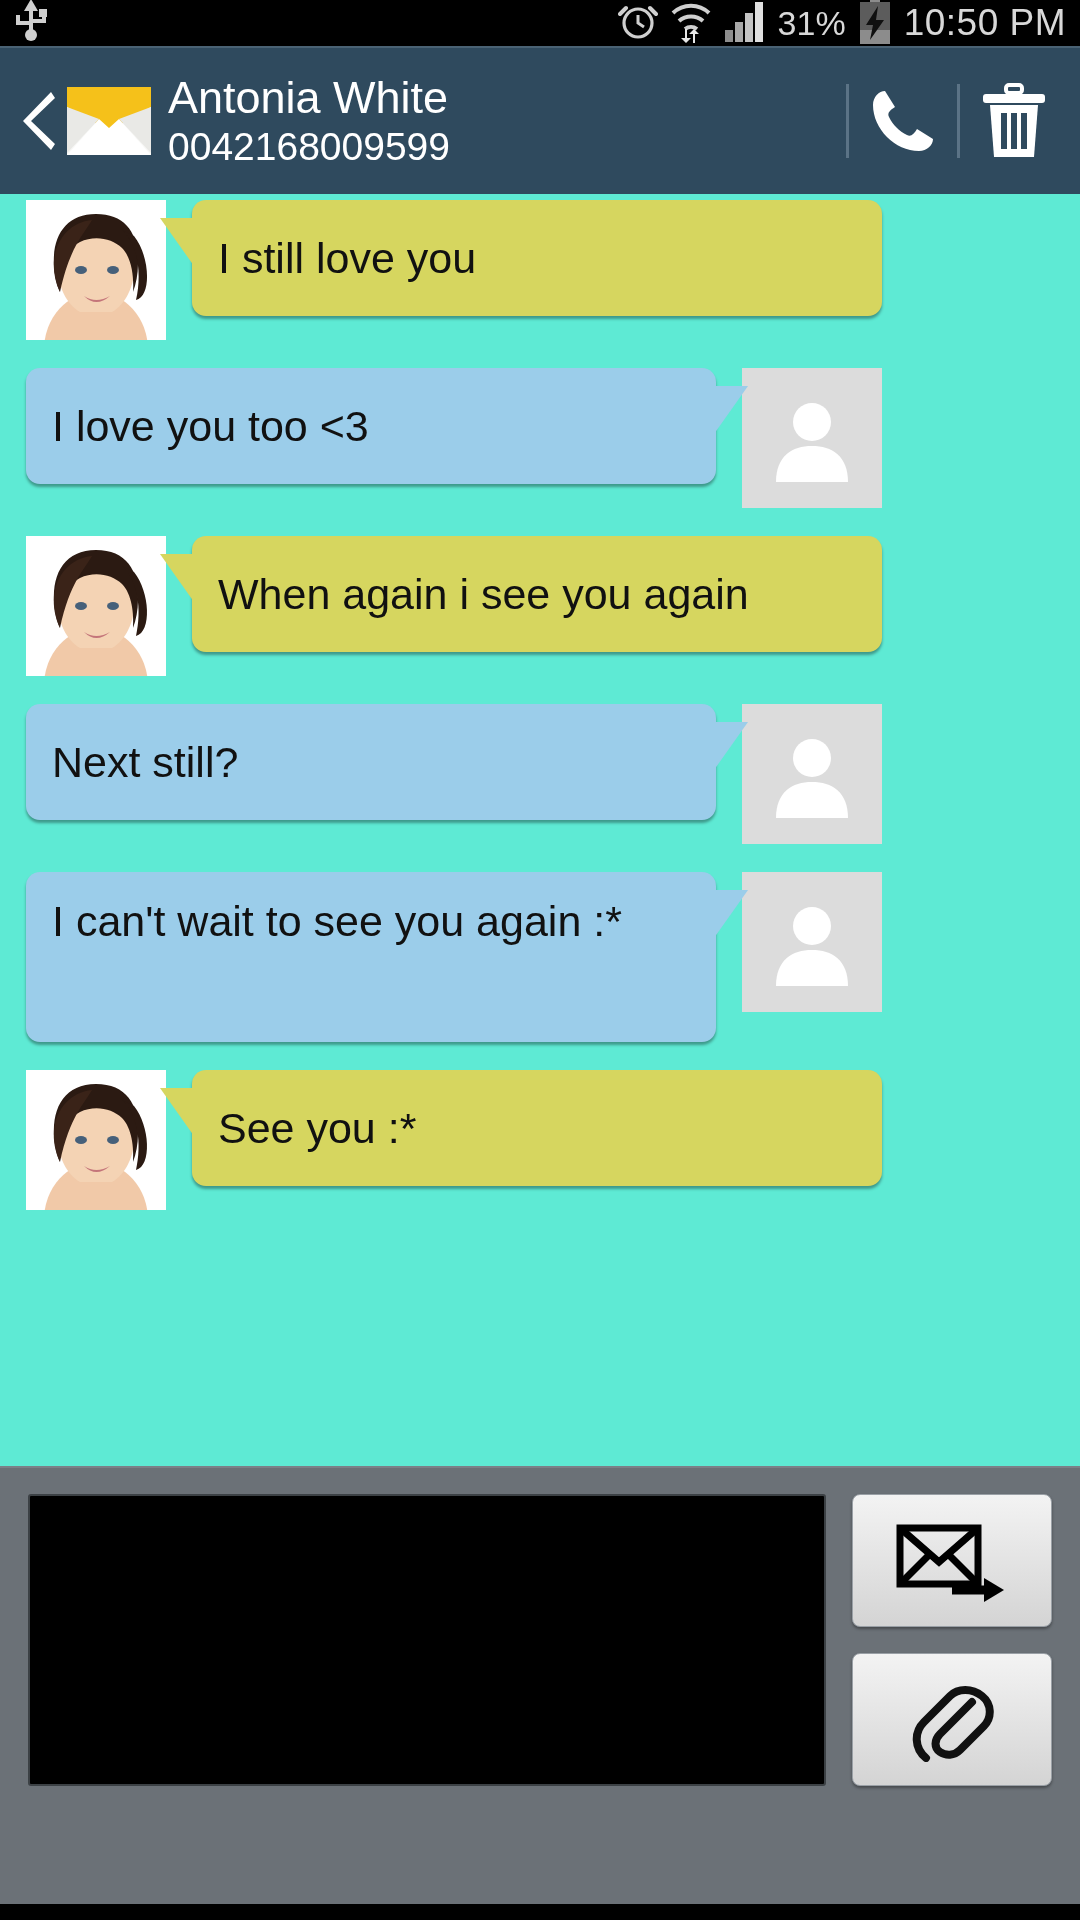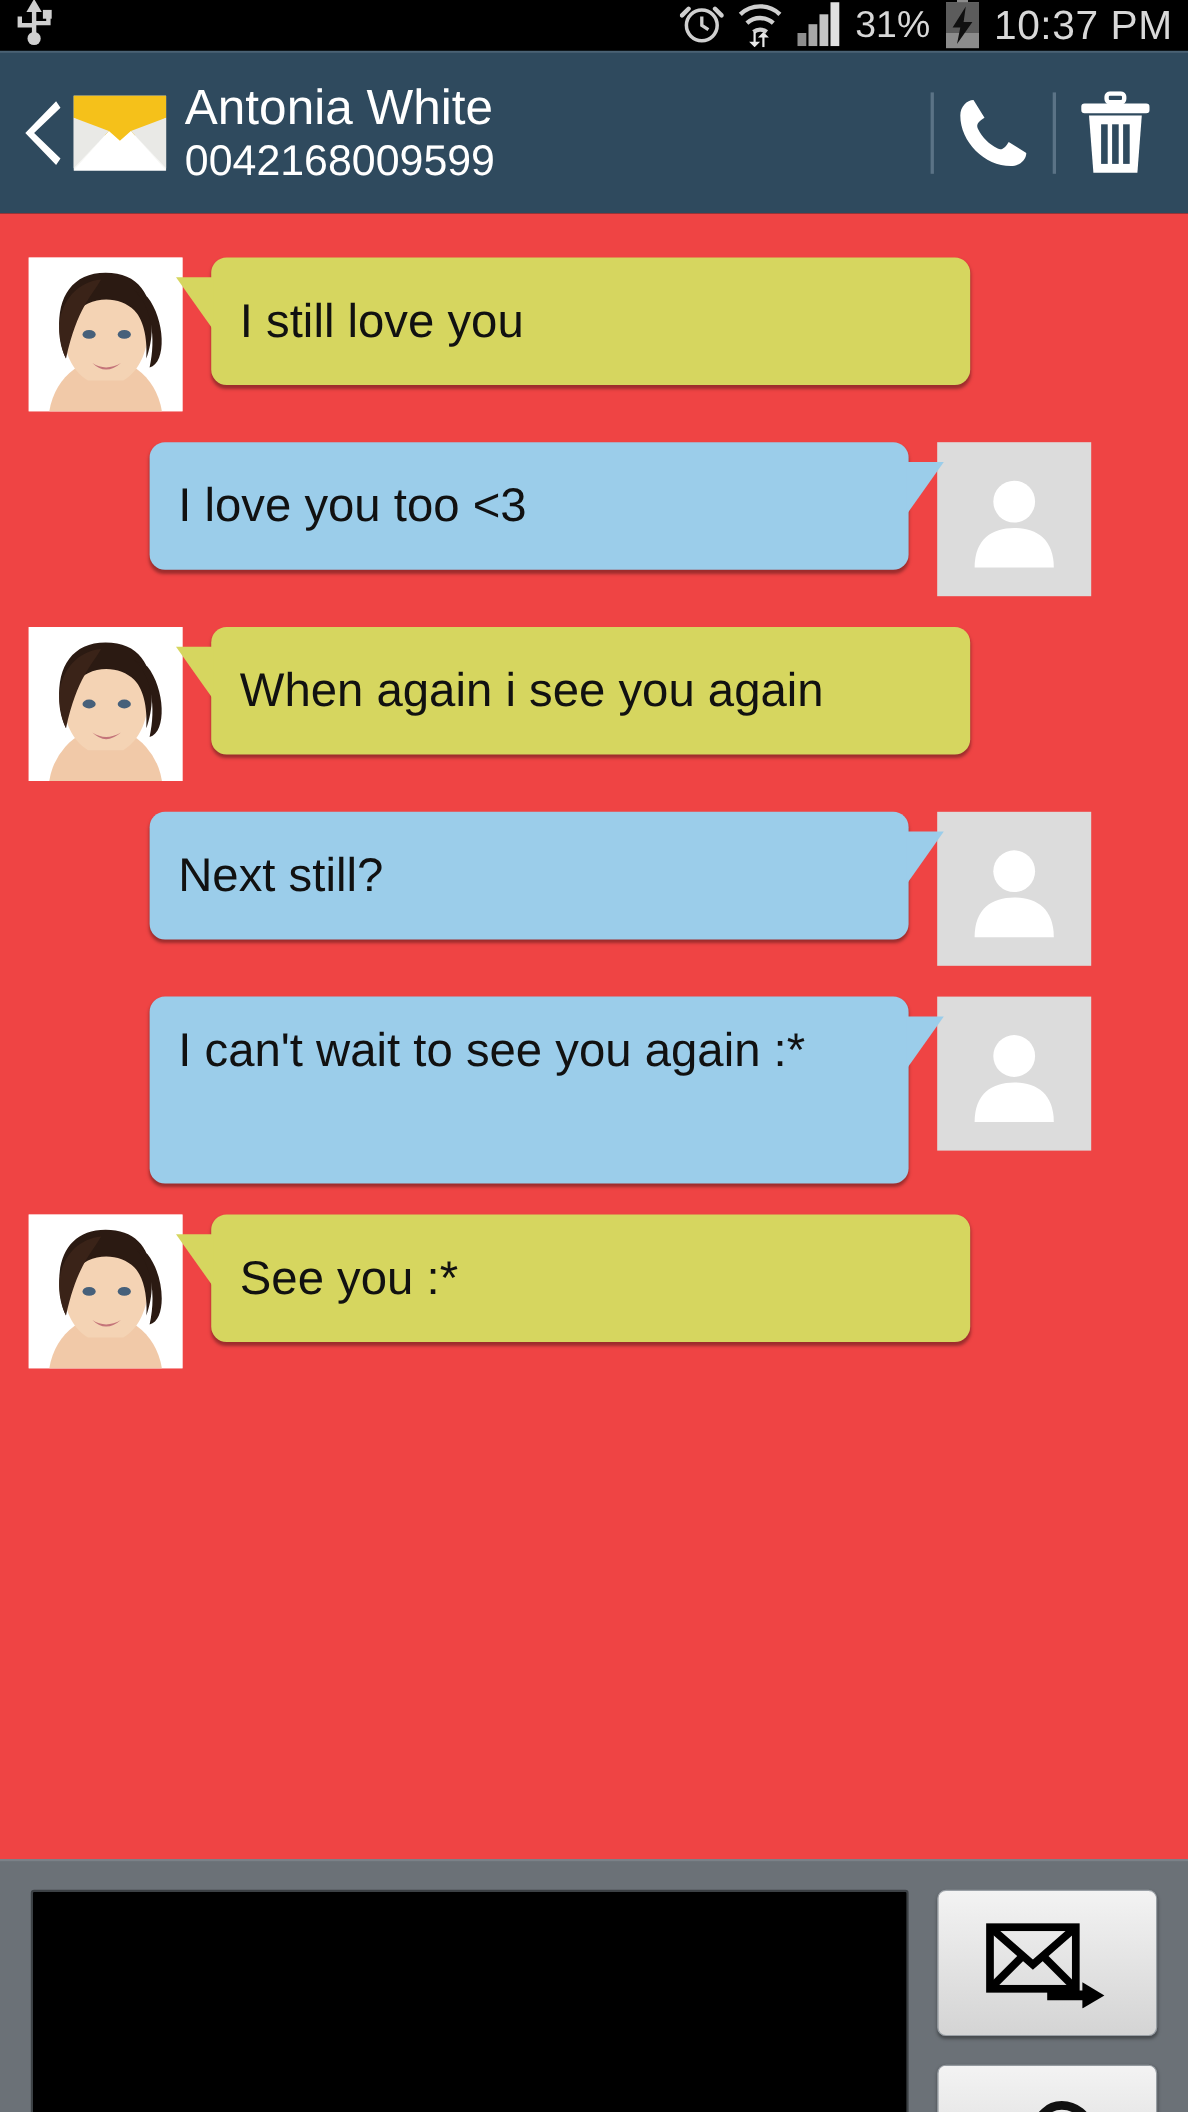--- a/index.html
+++ b/index.html
@@ -26,25 +26,25 @@
   .back-chev{ width:54px; display:flex; align-items:center; justify-content:center; flex:none; }
   .env-icon{ width:90px; flex:none; display:flex; align-items:center; justify-content:center; }
   .hdr-text{ flex:1; min-width:0; padding-left:14px; }
   .hdr-name{ color:#fff; font-size:45px; line-height:52px; white-space:nowrap; }
   .hdr-num{ color:#fff; font-size:39px; line-height:46px; white-space:nowrap; }
   .hdr-sep{ width:3px; height:74px; background:#5b7386; flex:none; margin:0 6px; }
   .hdr-btn{ width:96px; display:flex; align-items:center; justify-content:center; flex:none; }
 
   
   .convo{
-    height:1496px; background:#ef4444; width:100%;
-    padding:40px 0 0 0; overflow:hidden;
+    height:1272px; background:#5eead4; width:100%;
+    padding:6px 0 0 0; overflow:hidden;
   }
   .row{ display:flex; align-items:flex-start; padding:0 26px; margin-bottom:28px; }
-  .row.out{ justify-content:center;margin-left:48px; }
+  .row.out{ justify-content:flex-start; }
 
   .avatar{
     width:140px; height:140px; flex:none; overflow:hidden;
     background:#fff;
   }
   .avatar.ph{ background:#dcdcdc; display:flex; align-items:center; justify-content:center; }
 
   .bubble-wrap{ position:relative; display:flex; }
   .bubble{
     position:relative; border-radius:14px; padding:22px 26px;
@@ -142,21 +142,21 @@
     </span>
     <span class="sb-pct">31%</span>
     <span class="ic">
       <svg width="34" height="46" viewBox="0 0 34 46">
         <rect x="12" y="0" width="10" height="5" fill="#8c8c8c"></rect>
         <rect x="2" y="4" width="30" height="42" fill="#8c8c8c"></rect>
         <rect x="2" y="4" width="30" height="28" fill="#5c5c5c"></rect>
         <polygon points="20,8 8,27 15,27 12,42 26,22 18,22" fill="#101010"></polygon>
       </svg>
     </span>
-    <span class="sb-time">10:37 PM</span>
+    <span class="sb-time">10:50 PM</span>
   </div>
 </div>
 
 <div class="header">
   <div class="back-chev">
     <svg width="40" height="66" viewBox="0 0 40 66">
       <polygon points="34,4 38,10 14,33 38,56 34,62 6,33" fill="#ffffff"></polygon>
     </svg>
   </div>
   <div class="env-icon">

